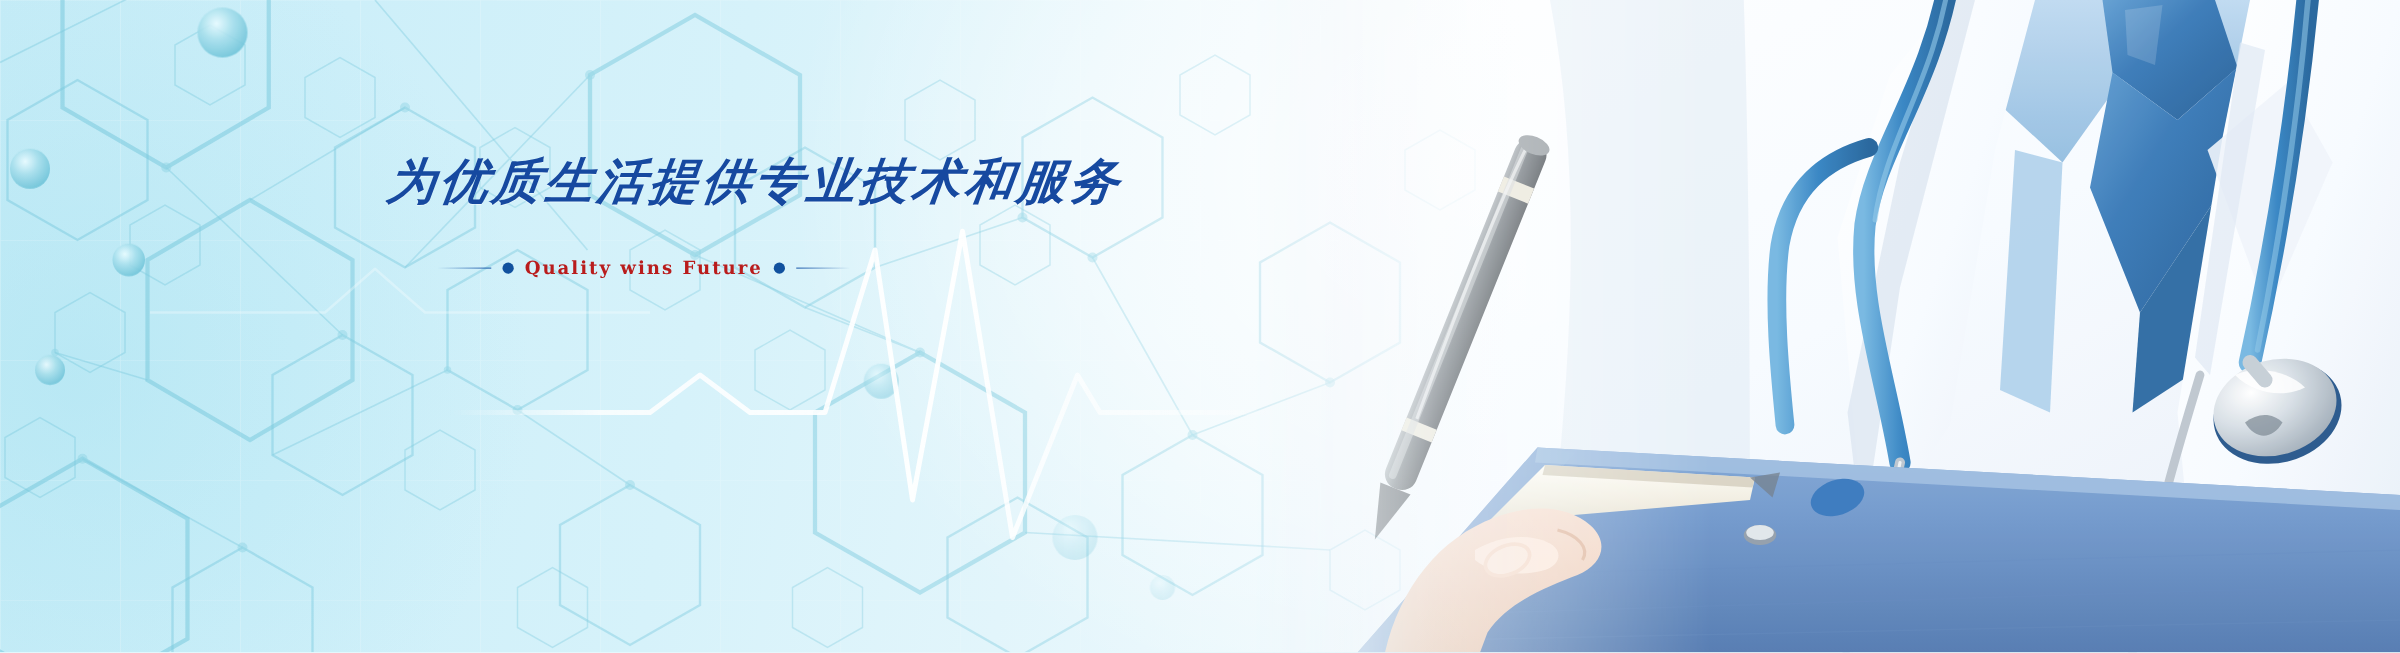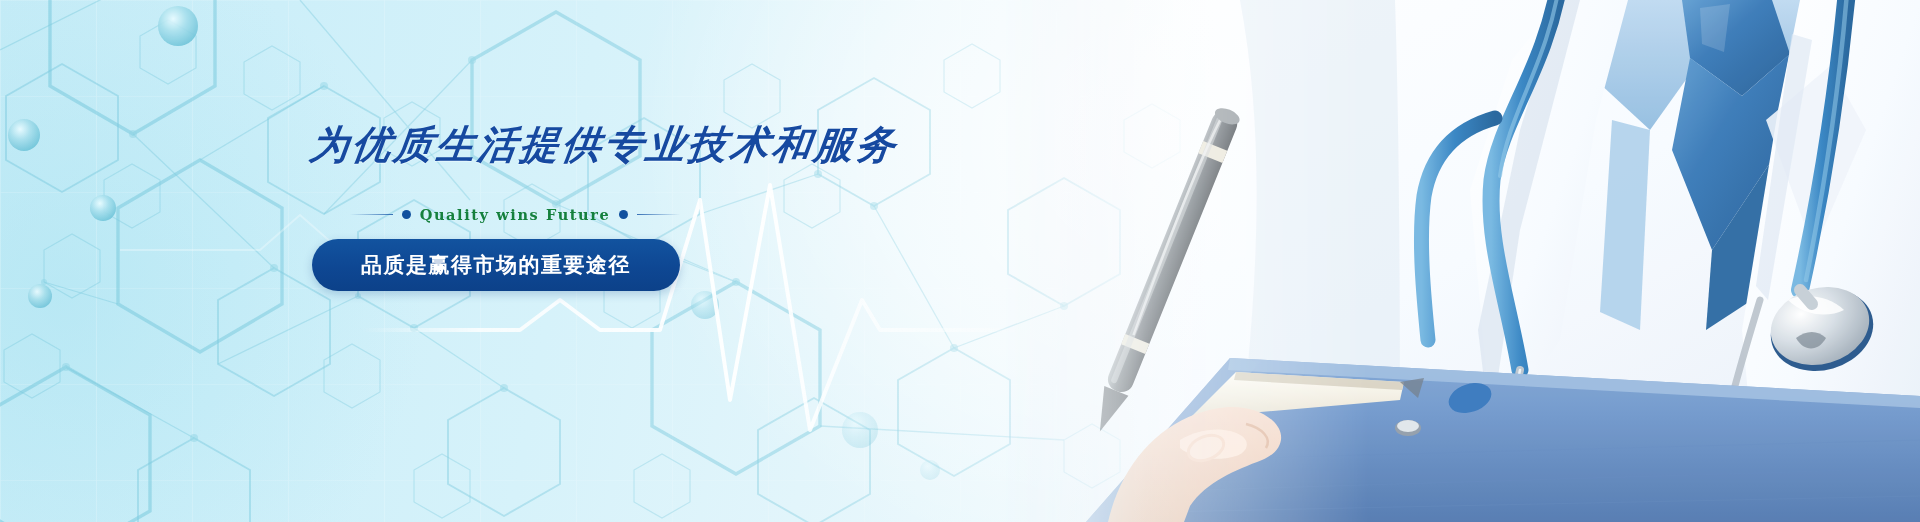--- a/index.html
+++ b/index.html
@@ -84,21 +84,21 @@
     flex:0 0 auto;
     width:9px; height:9px; border-radius:50%;
     background:#11519e;
   }
   .tag-text{
     flex:0 0 auto;
     font-family:"DejaVu Serif", serif;
     font-size:14.5px;
     font-weight:bold;
     letter-spacing:1.6px;
-    color:#15803d;
+    color:#b91c1c;
     white-space:nowrap;
   }
 
   .pill{
     margin-top:16px;
     margin-left:2px;
     width:368px; height:52px;
     border-radius:26px;
     background:linear-gradient(180deg, #12539f 0%, #0e4793 55%, #0c4189 100%);
     box-shadow:0 3px 10px rgba(10,60,130,.22);
@@ -415,18 +415,15 @@
     <div class="headline">为优质生活提供专业技术和服务</div>
 
     <div class="tagline-row">
       <div class="tag-rule"></div>
       <div class="tag-dot"></div>
       <div class="tag-text">Quality wins Future</div>
       <div class="tag-dot"></div>
       <div class="tag-rule right"></div>
     </div>
 
-    <div class="pill">
-      <span class="pill-text">品质是赢得市场的重要途径</span>
-    </div>
 
   </div>
 </div>
 
 </body></html>

